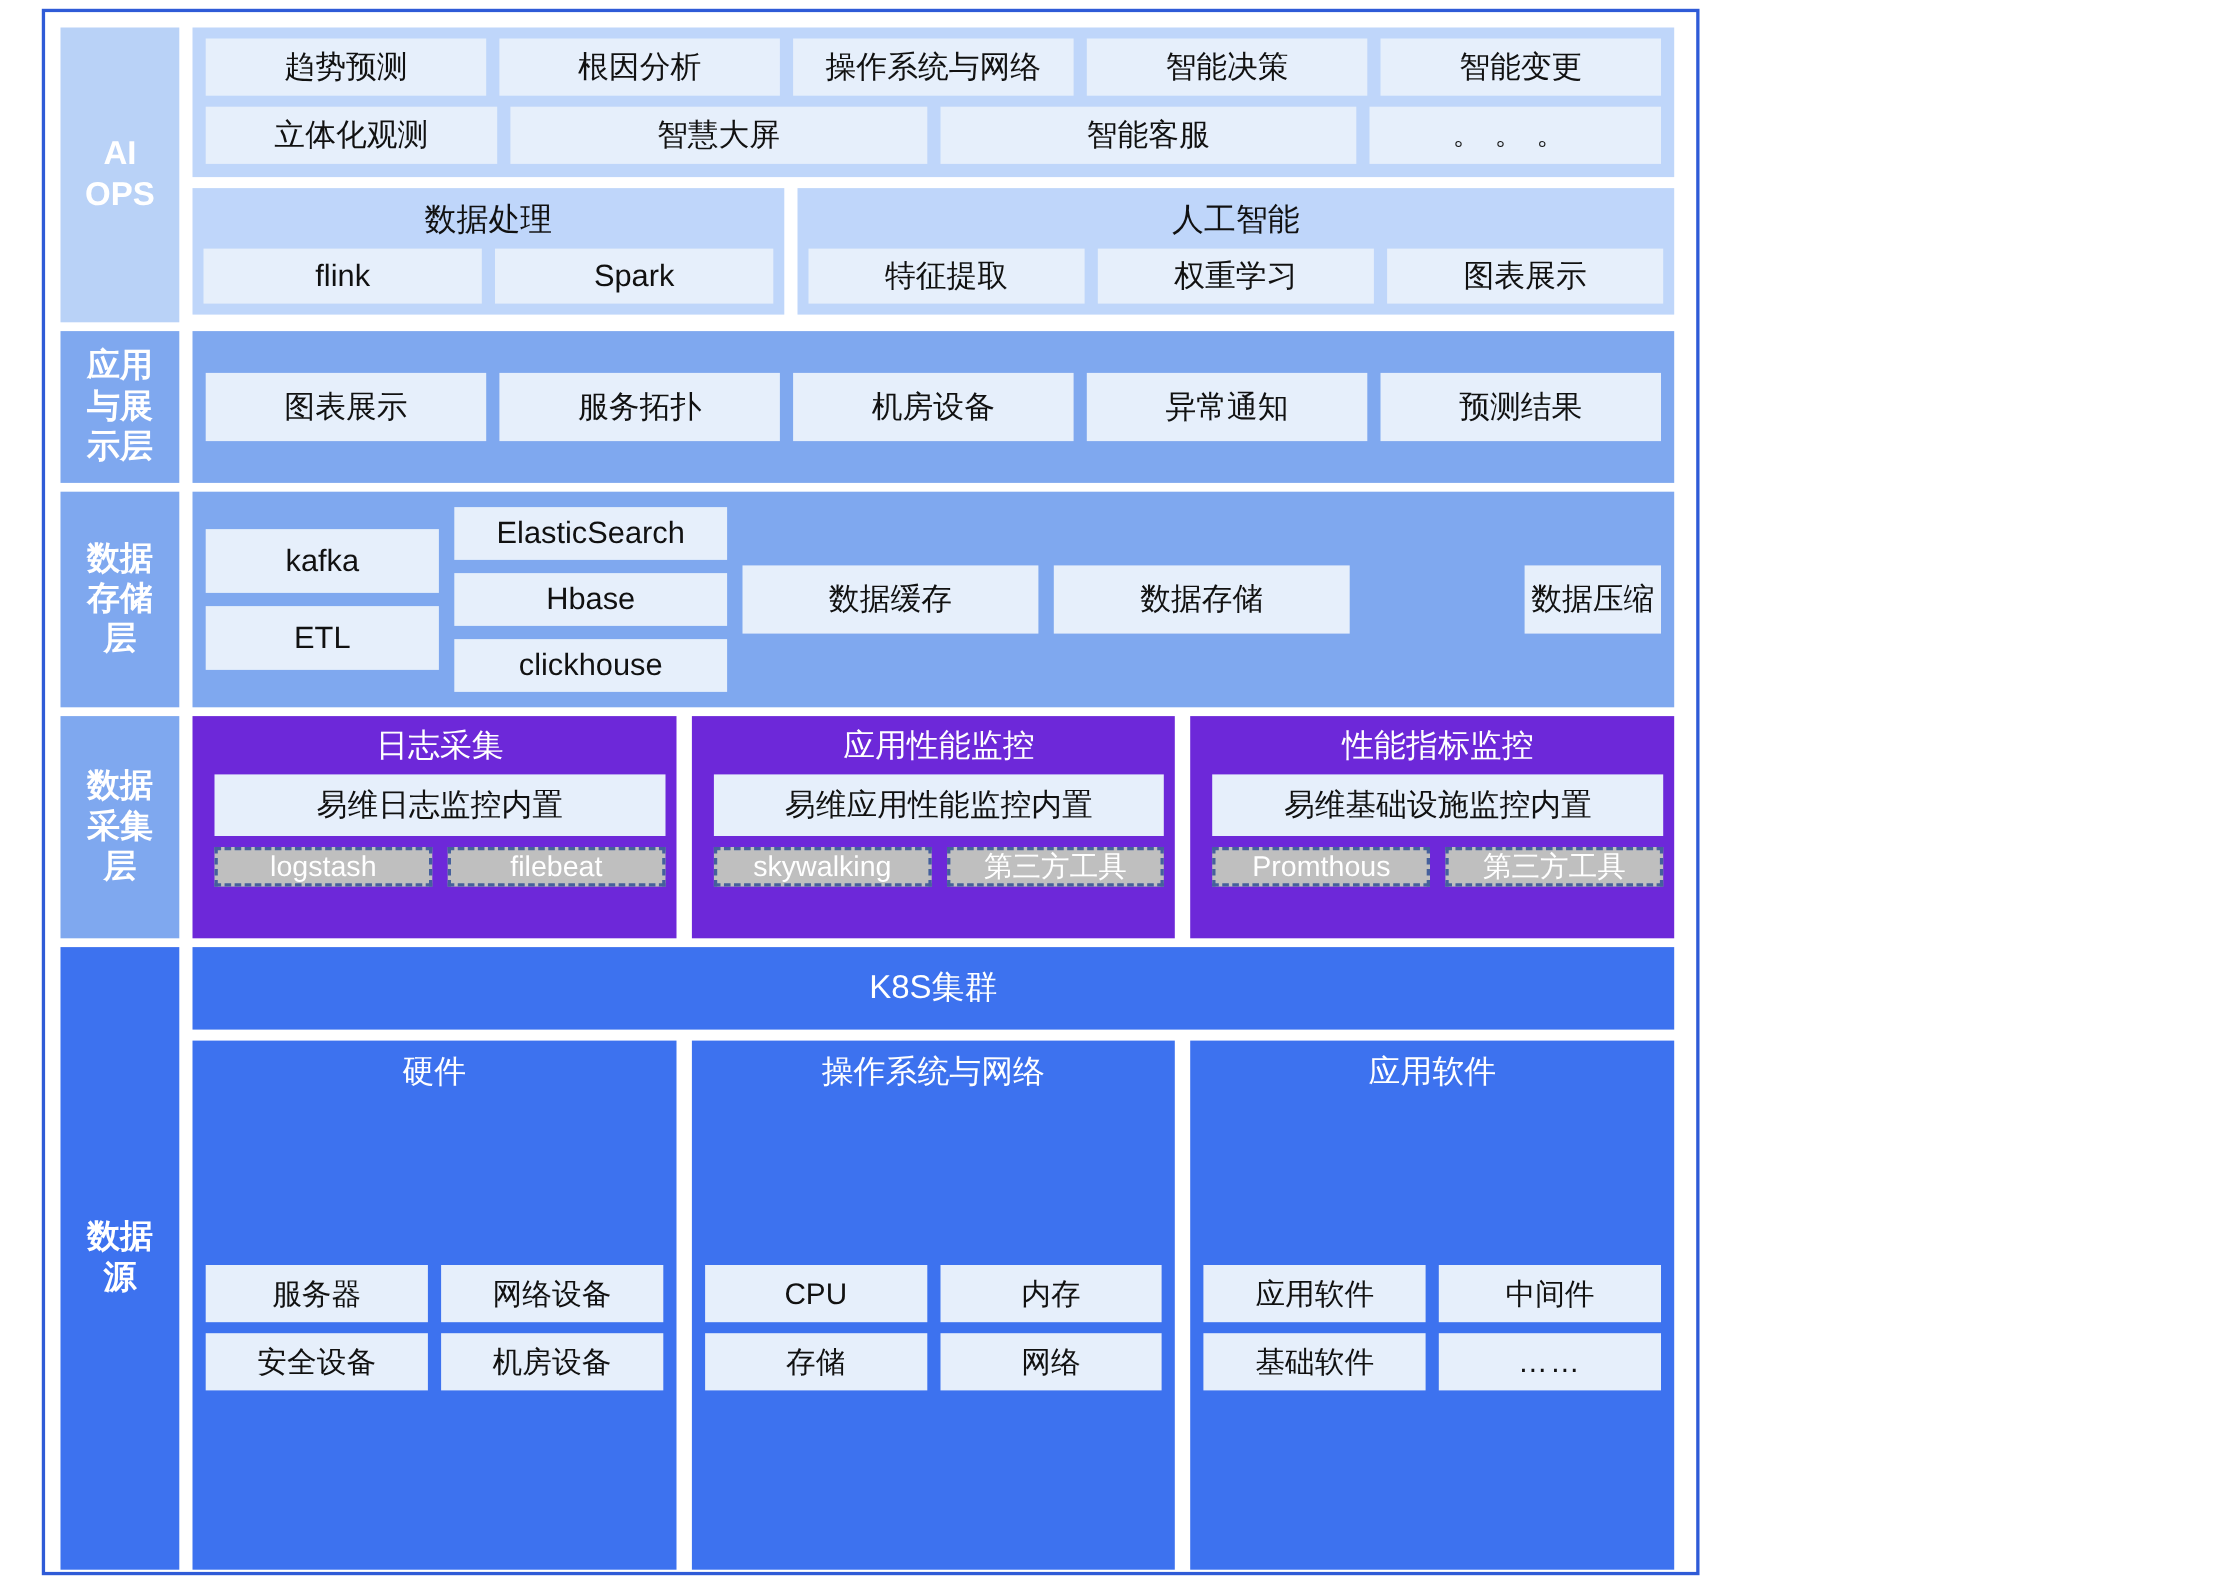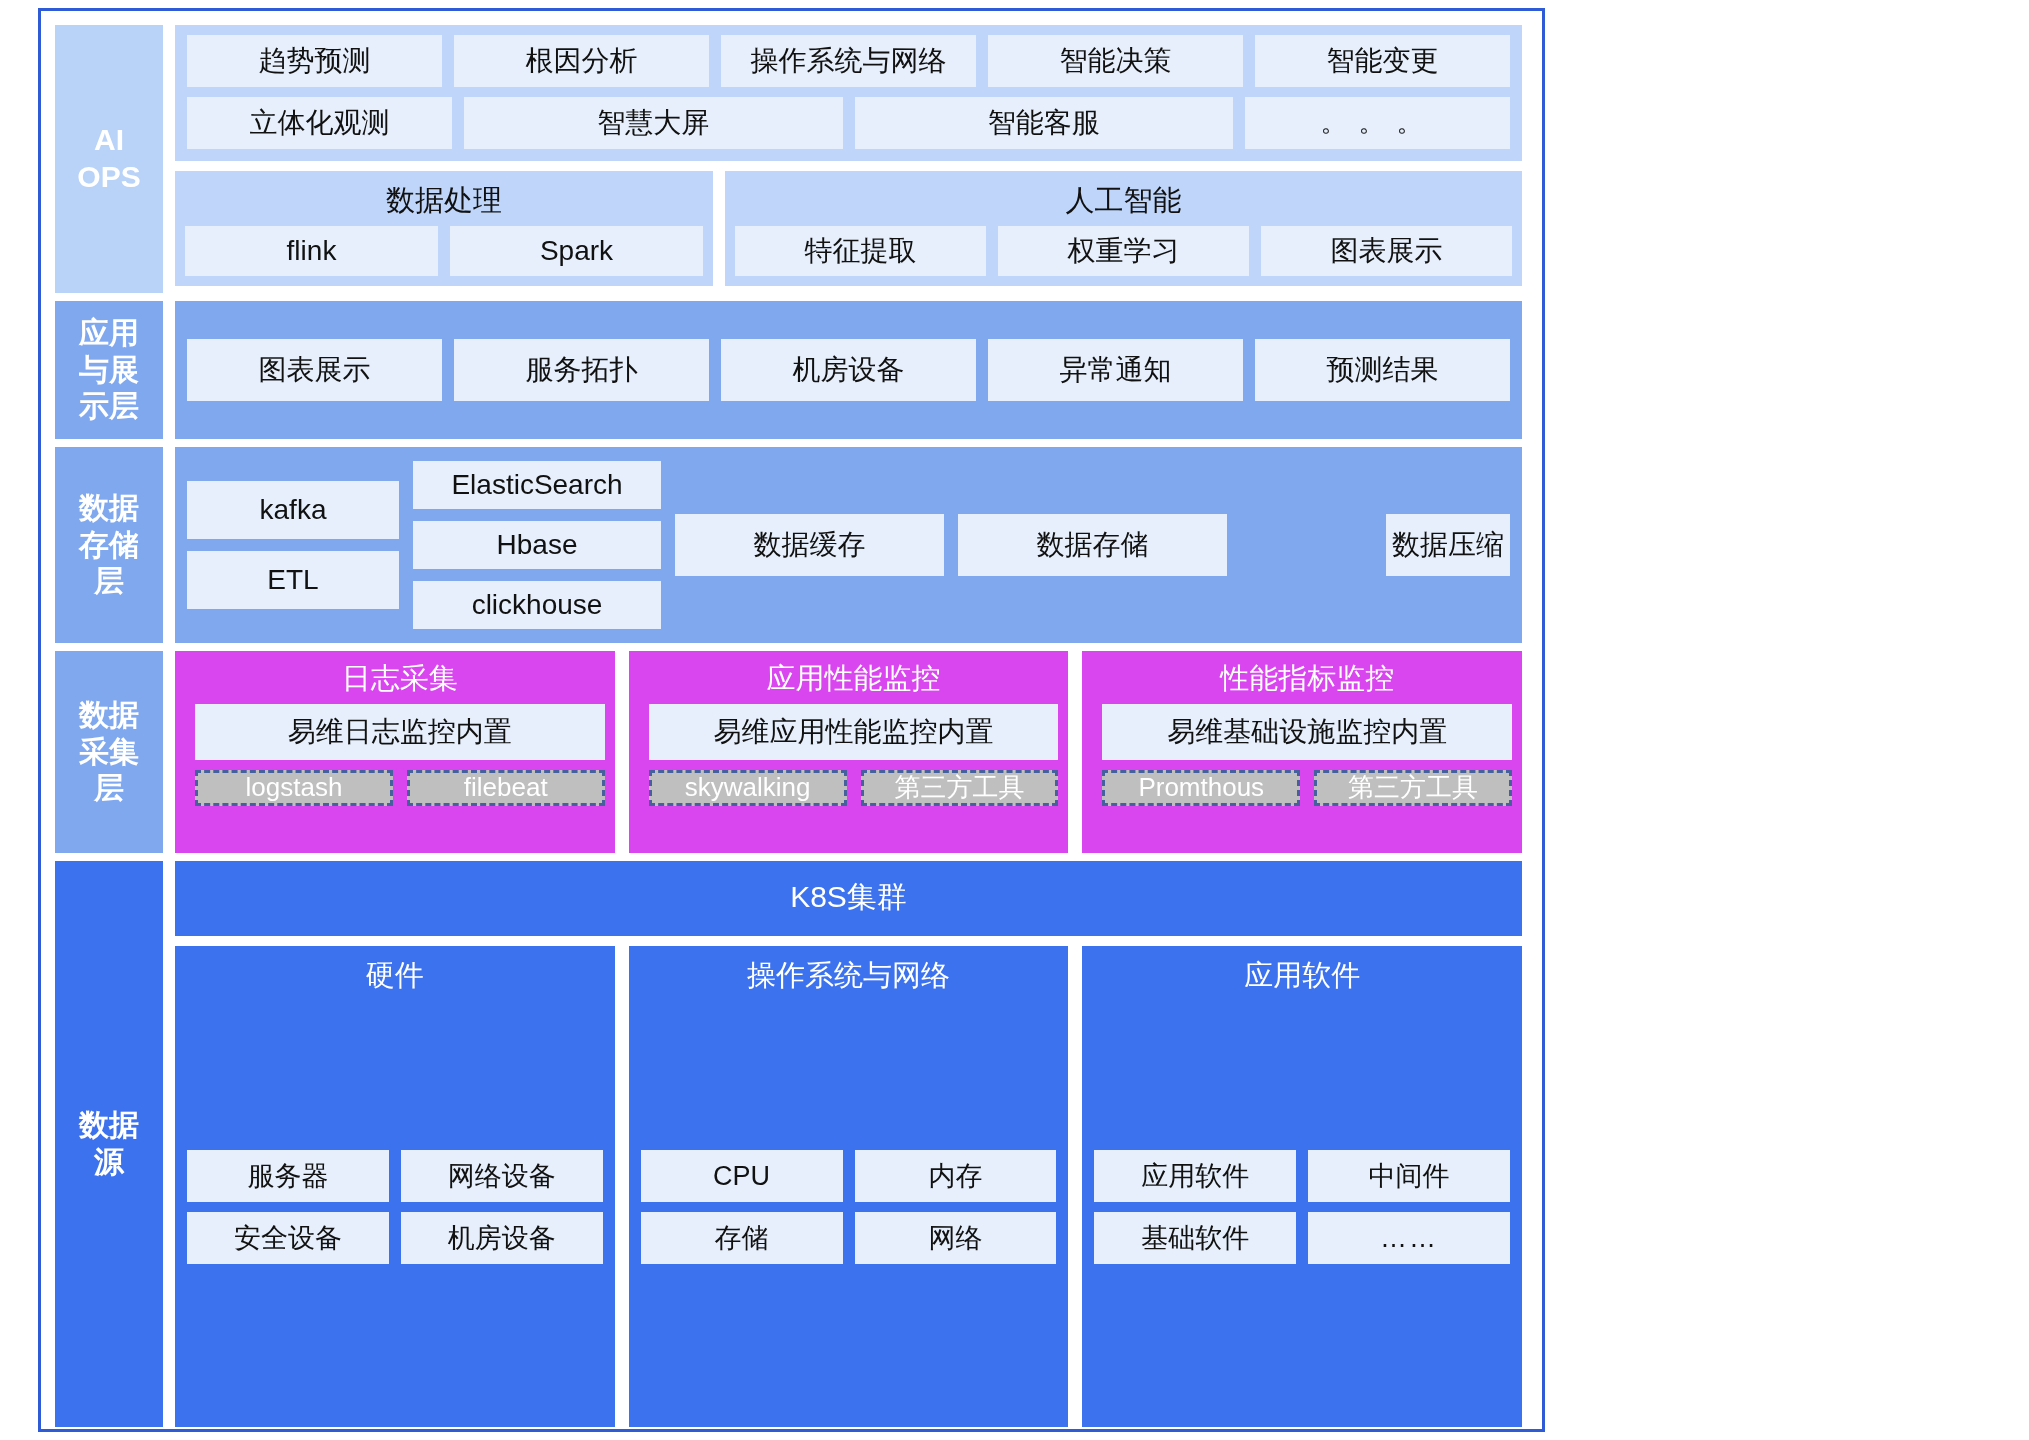--- a/index.html
+++ b/index.html
@@ -126,21 +126,21 @@
   #layer-store { left: 14px; top: 436px; width: 1467px; height: 196px; }
   #layer-store .layer-body { justify-content: center; padding: 12px; }
   #store-row { display: flex; gap: 14px; align-items: stretch; height: 100%; }
   .store-col { display: flex; flex-direction: column; gap: 12px; justify-content: center; }
   .store-col .chip { height: 58px; }
 
   
   #layer-collect { left: 14px; top: 640px; width: 1467px; height: 202px; }
   #layer-collect .layer-body { background: transparent; margin-left: 12px; }
   #collect-row { display:flex; gap: 14px; height: 100%; }
-  .collect-col { flex: 1; background:#d946ef; box-sizing:border-box; padding: 4px 10px 10px 20px;
+  .collect-col { flex: 1; background:#6d28d9; box-sizing:border-box; padding: 4px 10px 10px 20px;
                  display:flex; flex-direction:column; }
   .collect-col .builtin { height: 56px; margin-bottom: 10px; }
   .collect-col .dashed-row { display:flex; gap: 14px; height: 36px; }
   .collect-col .dashed { flex: 1; }
 
   
   #layer-src { left: 14px; top: 850px; width: 1467px; height: 566px; }
   #layer-src .layer-body { background: transparent; margin-left: 12px; display:flex; flex-direction:column; }
   #k8s-bar {
     background: #3d72ef;

